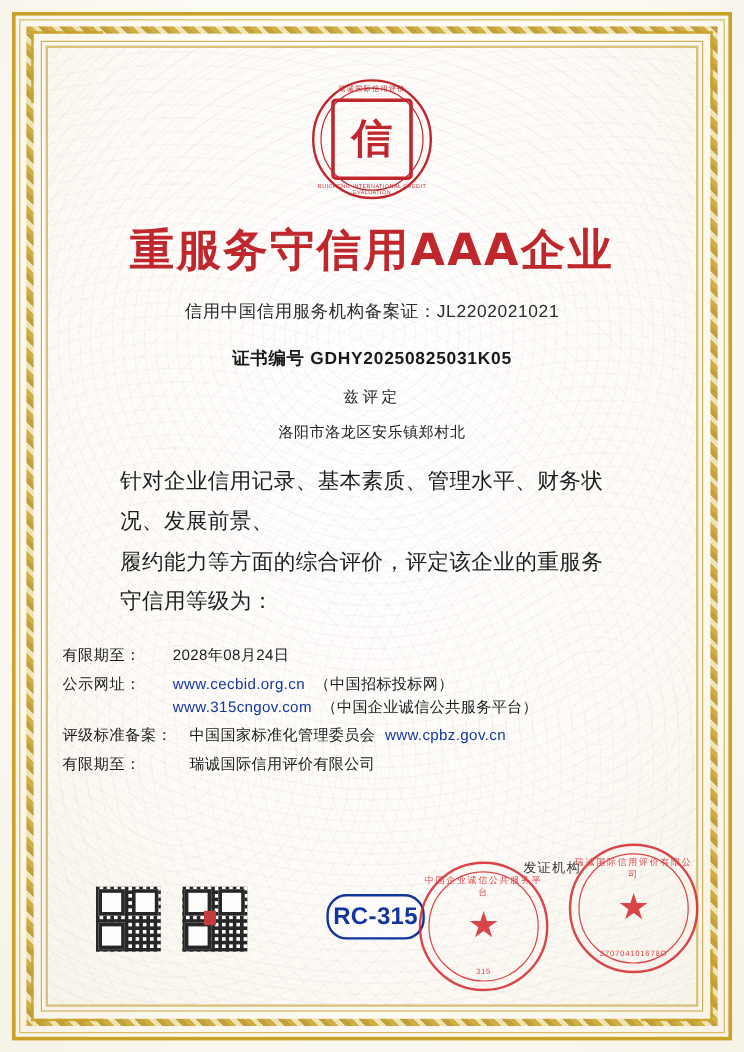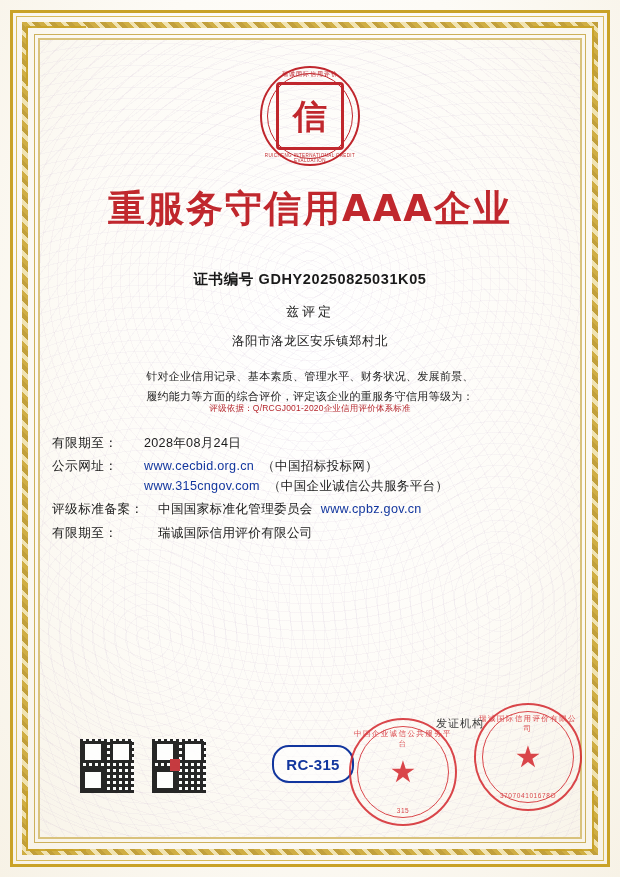--- a/index.html
+++ b/index.html
@@ -111,21 +111,21 @@
     letter-spacing:2px;
     font-family:"DejaVu Sans","Liberation Sans",sans-serif;
   }
   .filing{
     margin-top:16px;
     font-size:14.5px;
     color:#2b2b2b;
     letter-spacing:.5px;
   }
   .cert-no{
-    margin-top:36px;
+    margin-top:20px;
     font-size:14.5px;
     color:#1a1a1a;
     font-weight:bold;
     letter-spacing:.6px;
     text-align:center;
   }
   .hereby{
     margin-top:14px;
     font-size:13px;
     color:#222;
@@ -141,26 +141,26 @@
     padding-bottom:6px;
     border-bottom:1.5px solid #333;
   }
   .address{
     margin-top:12px;
     font-size:12.5px;
     color:#222;
     letter-spacing:.5px;
   }
   .statement{
-    margin:16px auto 0;
+    margin:16px auto 9px;
     width:420px;
-    font-size:11px;
+    font-size:18px;
     line-height:1.85;
     color:#1d1d1d;
-    text-align:center;
+    text-align:left;
     letter-spacing:.3px;
   }
   .grade{
     margin-top:10px;
     font-size:74px;
     font-weight:bold;
     color:#c0272d;
     letter-spacing:14px;
     font-family:"DejaVu Serif","Liberation Serif",serif;
     line-height:1.05;
@@ -209,21 +209,21 @@
   .qr .m2{right:2px;top:2px;}
   .qr .m3{left:2px;bottom:2px;}
   .qr .red-dot{position:absolute;left:18px;top:20px;width:10px;height:12px;background:#c0272d;}
   .rc315{
     position:absolute;left:228px;bottom:44px;
     width:78px;height:34px;
     border:2px solid #12369e;
     border-radius:17px;
     color:#12369e;
     font-weight:bold;
-    font-size:15px;
+    font-size:20px;
     display:flex;align-items:center;justify-content:center;
     letter-spacing:.3px;
     background:rgba(255,255,255,.6);
   }
   .seal{
     position:absolute;
     width:104px;height:104px;border-radius:50%;
     border:2.5px solid #d4272d;
     color:#d4272d;
     opacity:.85;
@@ -270,30 +270,30 @@
 
     <div class="emblem">
       <div class="ring"></div>
       <div class="ring2"></div>
       <div class="top-text">瑞诚国际信用评价</div>
       <div class="core">信</div>
       <div class="bot-text">RUICHENG INTERNATIONAL CREDIT EVALUATION</div>
     </div>
 
     <div class="main-title">重服务守信用AAA企业</div>
+    <div class="filing">信用中国信用服务机构备案证：JL2202021021</div>
     <div class="cert-no">证书编号 GDHY20250825031K05</div>
     <div class="hereby">兹评定</div>
     <div class="address">洛阳市洛龙区安乐镇郑村北</div>
 
     <div class="statement">
       <div>针对企业信用记录、基本素质、管理水平、财务状况、发展前景、</div>
       <div>履约能力等方面的综合评价，评定该企业的重服务守信用等级为：</div>
     </div>
 
-    <div class="grade-basis">评级依据：Q/RCGJ001-2020企业信用评价体系标准</div>
 
     <div class="details">
       <div class="row">
         <span class="label">有限期至：</span>
         <span class="value">2028年08月24日</span>
       </div>
       <div class="row">
         <span class="label">公示网址：</span>
         <span class="value blue">www.cecbid.org.cn</span>
         <span class="value note" style="margin-left:8px">（中国招标投标网）</span>

